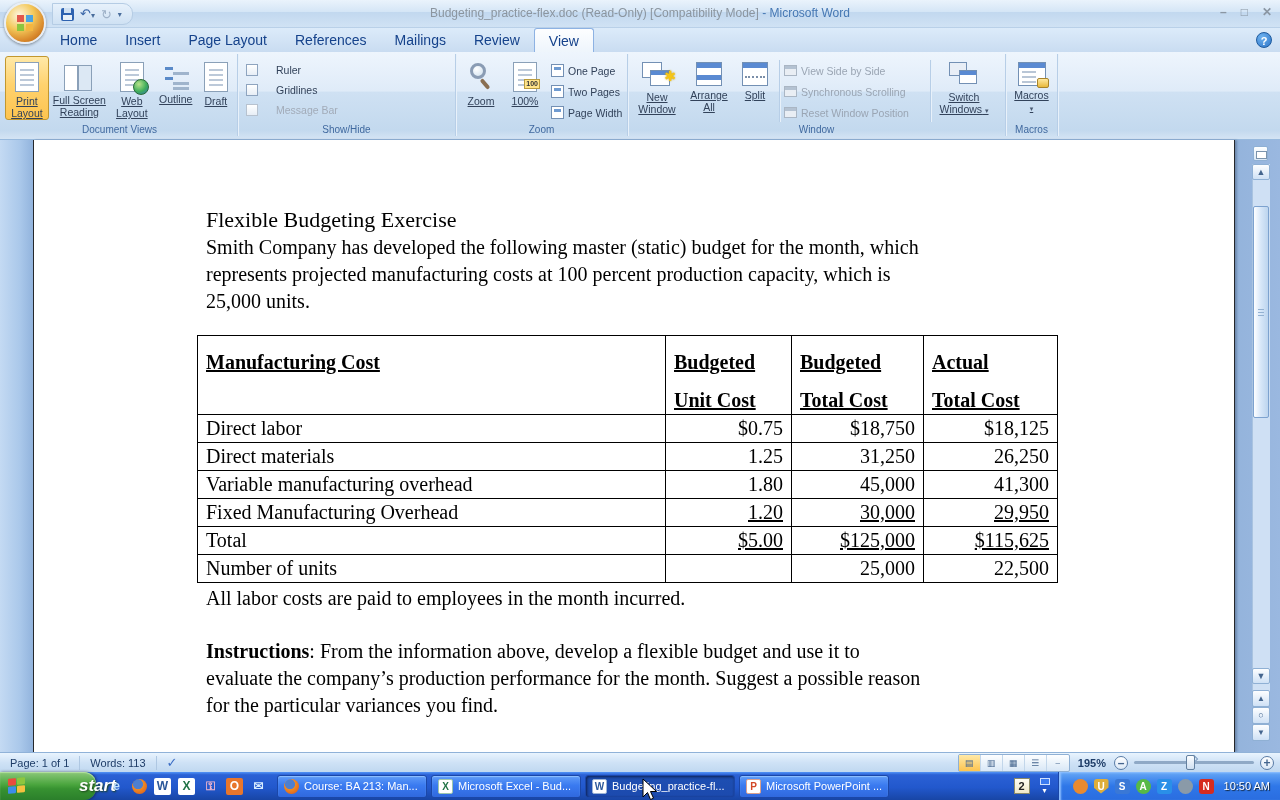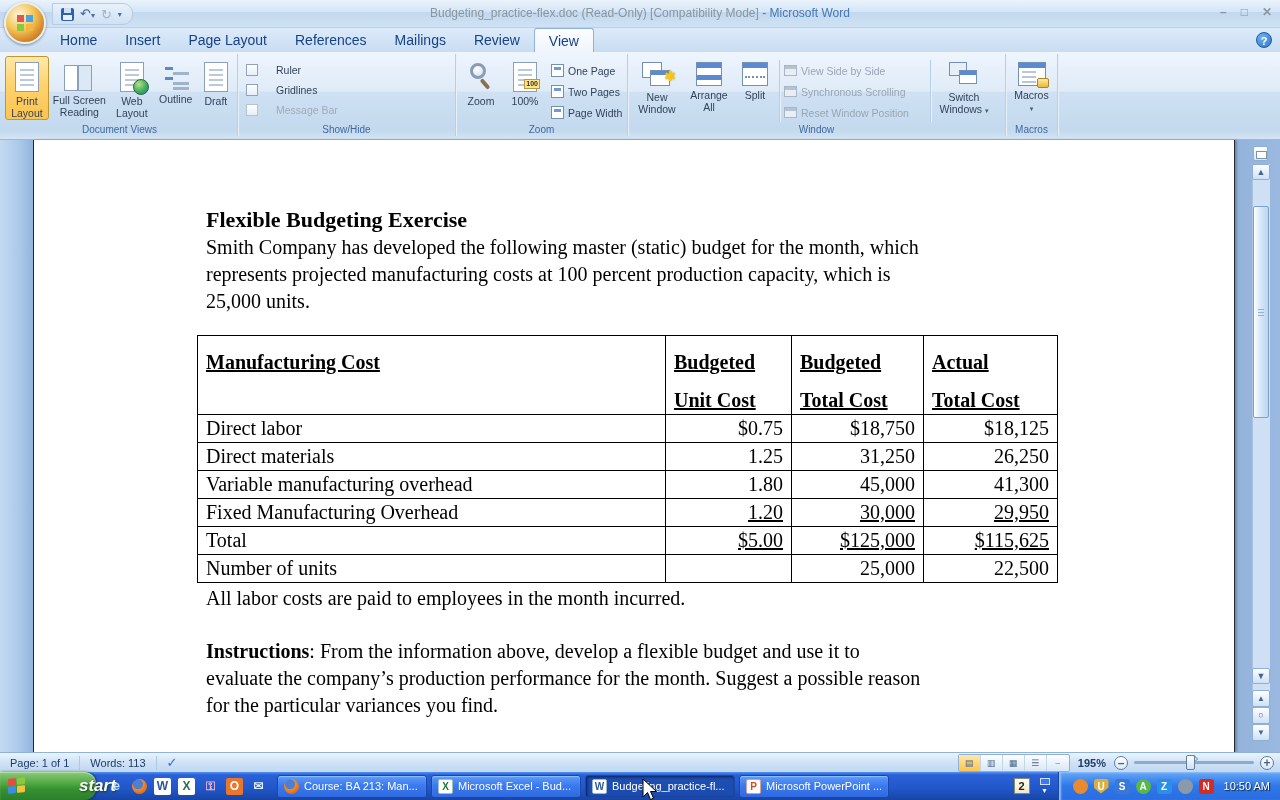--- a/index.html
+++ b/index.html
@@ -42,21 +42,21 @@
 
   
   .ribbon { position:absolute; top:52px; left:0; width:1280px; height:88px;
     background:linear-gradient(#eef5fd, #dfebf8 45%, #cfe1f3 46%, #c3d9ee 90%, #d4e4f4);
     border-bottom:1px solid #97b9dd; }
   .rgroup { position:absolute; top:2px; height:82px; border-right:1px solid #b7cee7;
     box-shadow:1px 0 0 #e8f1fa; }
   .rgroup .glabel { position:absolute; bottom:1px; left:0; right:0; text-align:center; font-size:10px; color:#40699f; }
   .bigbtn { display:flex; flex-direction:column; align-items:center; justify-content:flex-start;
     padding-top:5px; border-radius:3px; border:1px solid transparent; }
-  .bigbtn .blabel { font-size:10.5px; color:#32425a; text-align:center; line-height:12px; margin-top:3px; }
+  .bigbtn .blabel { font-size:10.5px; color:#32425a; text-align:center; line-height:12px; margin-top:3px;text-decoration:underline; }
   .bigbtn.selected { background:linear-gradient(#ffe9a8,#ffd26e 45%,#fdc44f); border:1px solid #c2972f; }
   .bigbtn .dd-arrow { font-size:7px; color:#4a5a72; margin-top:1px; }
 
   .icon-page { width:24px; height:30px; background:#fff; border:1px solid #8aa0b8; position:relative; }
   .icon-page::before { content:""; position:absolute; left:4px; right:4px; top:6px; height:2px; background:#bcc9d9;
     box-shadow:0 5px 0 #bcc9d9, 0 10px 0 #bcc9d9, 0 15px 0 #bcc9d9; }
   .icon-book { width:30px; height:26px; display:flex; margin-top:3px; }
   .icon-book span { width:14px; height:26px; background:#fff; border:1px solid #8aa0b8; }
   .icon-book span:last-child { background:#dce8f4; }
   .icon-web { position:relative; }
@@ -106,21 +106,21 @@
   .icon-gray::before { content:""; position:absolute; left:0; right:0; top:0; height:3px; background:#b4c2d2; }
   .vsep { width:1px; background:#b7cee7; box-shadow:1px 0 0 #e8f1fa; margin:4px 4px; height:62px; }
 
   
   .docarea { position:absolute; top:140px; left:0; width:1280px; height:612px;
     background:linear-gradient(to right, #c4daf3 0px, #aac8ea 20px, #90b2dc 34px, #8fb0d8 60px, #8fb0d8 1200px, #9ab8e0 1280px); }
   .page { position:absolute; left:33px; top:0; width:1202px; height:612px; background:#fff;
     border-left:1px solid #26282b; border-right:1px solid #26282b; box-shadow:2px 0 2px rgba(40,60,90,.35); }
   .doccontent { position:absolute; left:163px; top:66px; width:875px; font-family:"Liberation Serif",serif; color:#000; }
   .doccontent .indent { margin-left:9px; }
-  h1.dochead { font-size:22px; font-weight:bold; line-height:28px; font-family:"Liberation Serif",serif; }
+  h1.dochead { font-size:22px; font-weight:normal; line-height:28px; font-family:"Liberation Serif",serif; }
   .docpara { font-size:20px; line-height:27px; white-space:pre-line; }
   table.budget { border-collapse:collapse; margin-top:20px; width:860px; table-layout:fixed; }
   table.budget th, table.budget td { border:1px solid #000; font-size:20px; font-family:"Liberation Serif",serif;
     padding:1px 8px; vertical-align:top; }
   table.budget col.c1{width:468px;} table.budget col.c2{width:126px;} table.budget col.c3{width:132px;} table.budget col.c4{width:134px;}
   table.budget th { text-align:left; font-weight:bold; height:52px; }
   table.budget th.num, table.budget td.num { text-align:right; }
   table.budget th div { text-decoration:underline; line-height:26px;margin-top:12px; }
   table.budget td { height:27px; line-height:25px; }
   td .u { text-decoration:underline; }

